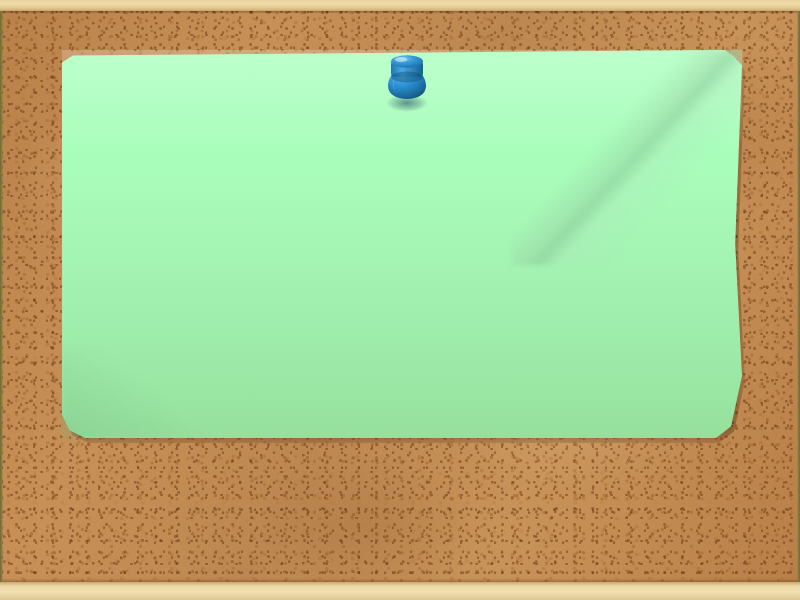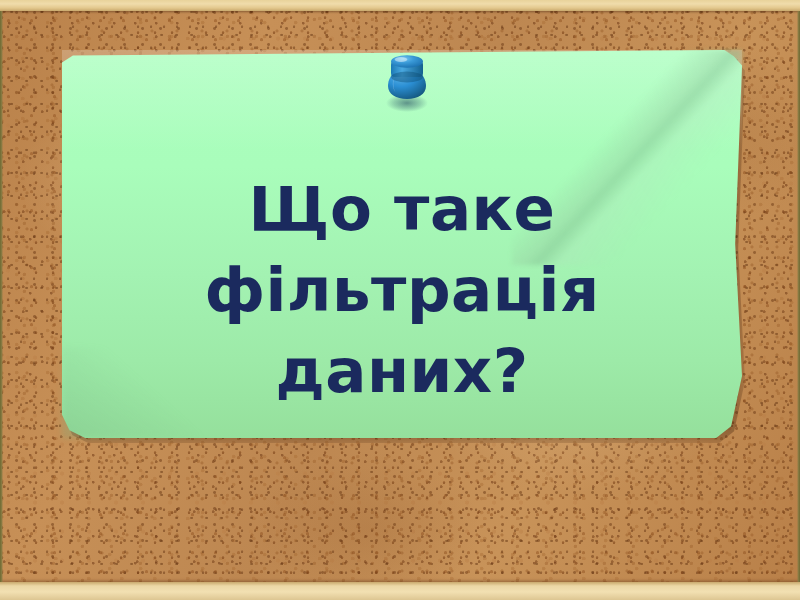--- a/index.html
+++ b/index.html
@@ -207,22 +207,20 @@
   <div class="edge-left"></div>
   <div class="edge-right"></div>
 
   <div class="note-wrap">
     <div class="note-shadow"></div>
     <div class="note"></div>
     <div class="note-sheen"></div>
     <div class="note-fold"></div>
     <div class="note-curl"></div>
 
-    <div class="title">Що таке
-фільтрація даних?</div>
   </div>
 
   <div class="pin">
     <svg width="72" height="72" viewBox="0 0 72 72" xmlns="http://www.w3.org/2000/svg">
       <defs>
         <radialGradient id="pinHeadG" cx="38%" cy="28%" r="78%">
           <stop offset="0%" stop-color="#79c9f2"></stop>
           <stop offset="42%" stop-color="#3a9ad8"></stop>
           <stop offset="100%" stop-color="#1a6fae"></stop>
         </radialGradient>

